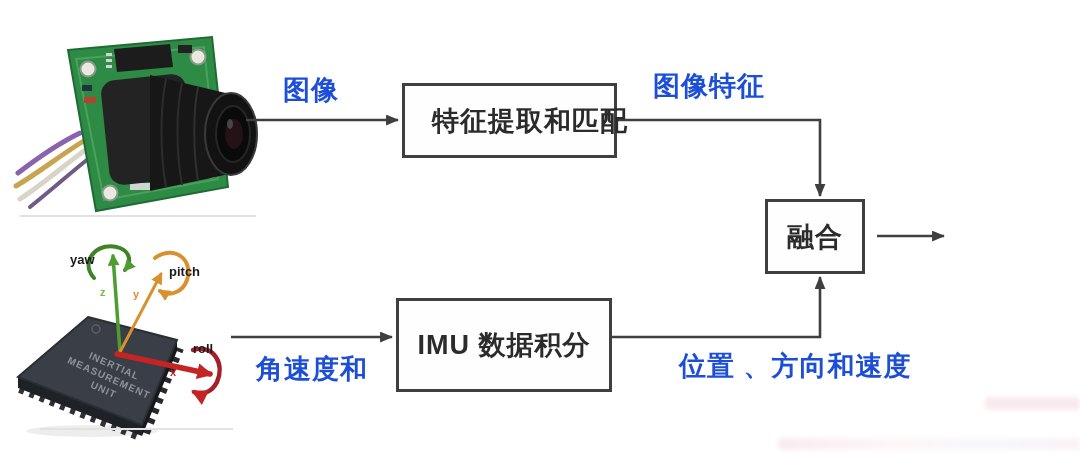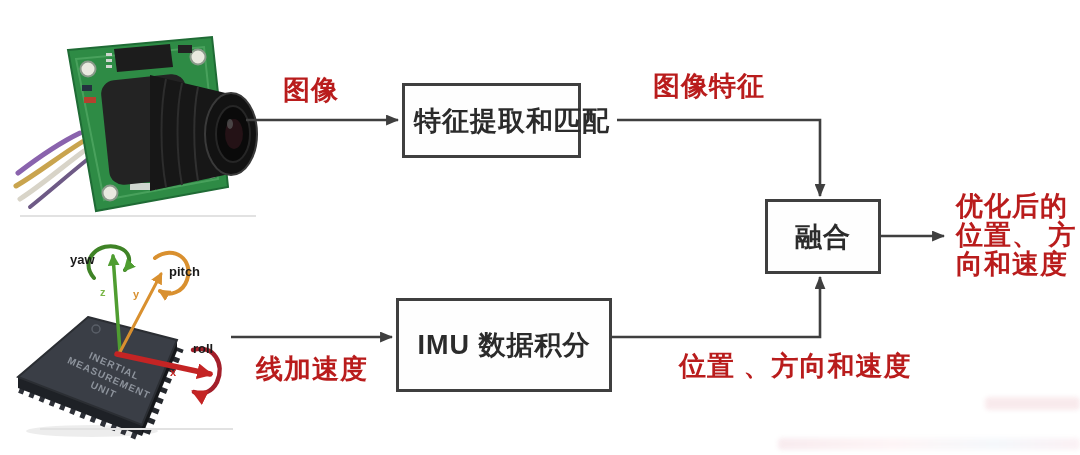--- a/index.html
+++ b/index.html
@@ -7,25 +7,25 @@
     position:relative;width:1080px;height:455px;background:#ffffff;overflow:hidden;
     font-family:"Liberation Sans", sans-serif;
   }
   .art{position:absolute;}
   .connectors{position:absolute;left:0;top:0;pointer-events:none;}
   .fbox{
     position:absolute;box-sizing:border-box;border:3px solid #3f3f3f;background:#fefefe;
     display:flex;align-items:center;justify-content:center;
     font-size:27px;font-weight:700;color:#2b2b2b;letter-spacing:1px;white-space:nowrap;
   }
-  .box-feature{left:402px;top:83px;width:179px;height:75px;padding-left:41px;}
+  .box-feature{left:402px;top:83px;width:215px;height:75px;padding-left:41px;}
   .box-imu{left:396px;top:298px;width:216px;height:94px;}
-  .box-fusion{left:765px;top:199px;width:116px;height:75px;}
+  .box-fusion{left:765px;top:199px;width:100px;height:75px;}
   .lbl{
-    position:absolute;font-size:27px;font-weight:700;color:#b91c1c;
+    position:absolute;font-size:27px;font-weight:700;color:#1d4ed8;
     white-space:nowrap;letter-spacing:1px;line-height:31px;
   }
   .lbl span{display:block;}
   .lbl-image{left:283px;top:75px;}
   .lbl-image-features{left:653px;top:71px;}
   .lbl-imu-out{left:256px;top:353px;line-height:32px;}
   .lbl-pose{left:636px;top:351px;margin-left:43px;}
   .lbl-output{left:956px;top:192px;line-height:29px;}
   .photo-underline{position:absolute;height:2px;background:#e2e2e2;}
   .ul-camera{left:20px;top:215px;width:236px;}
@@ -153,26 +153,21 @@
   <div class="fbox box-imu">
     <span>IMU 数据积分</span>
   </div>
   <div class="fbox box-fusion">
     <span>融合</span>
   </div>
 
   <div class="lbl lbl-image">图像</div>
   <div class="lbl lbl-image-features">图像特征</div>
   <div class="lbl lbl-imu-out">
-    <span>线加速度</span>
+    <span>角速度和</span>
   </div>
   <div class="lbl lbl-pose">位置 、方向和速度</div>
-  <div class="lbl lbl-output">
-    <span>优化后的</span>
-    <span>位置、 方</span>
-    <span>向和速度</span>
-  </div>
 
   <div class="photo-underline ul-camera"></div>
   <div class="photo-underline ul-imu"></div>
   <div class="smear smear-1"></div>
   <div class="smear smear-2"></div>
 </div>
 
 </body></html>

